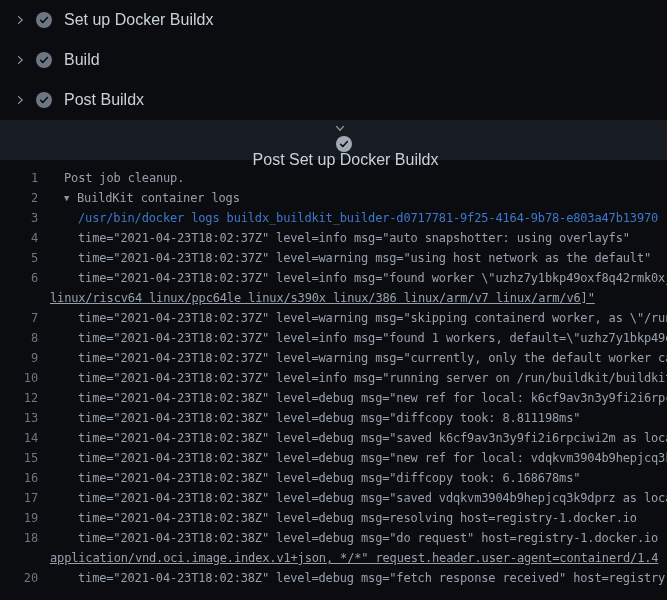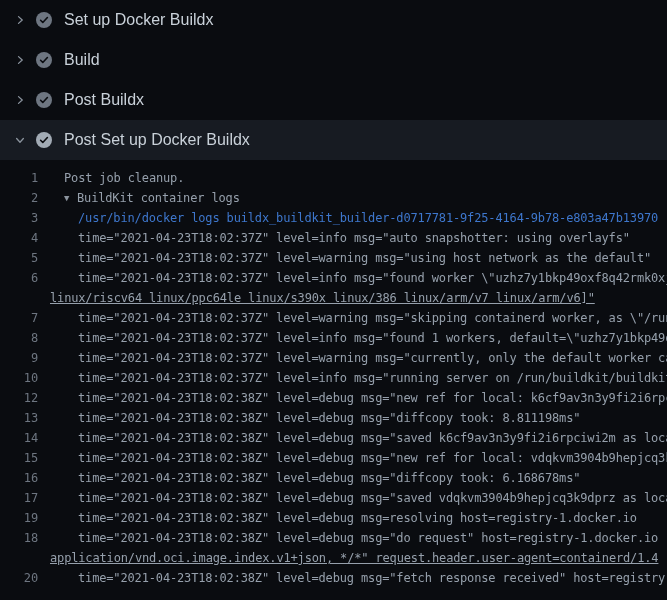--- a/index.html
+++ b/index.html
@@ -7,21 +7,21 @@
     width:667px;height:600px;overflow:hidden;
     background:var(--background,#0a0c10);
     font-family:"Liberation Sans",sans-serif;
   }
   
   #steps{width:667px;}
   .step{
     height:40px;display:flex;align-items:center;
     padding-left:12px;cursor:pointer;box-sizing:border-box;
   }
-  .step.expanded{background:var(--row_highlight,#171b22);}
+  .step.expanded{background:var(--row_highlight,#171b22);flex-direction:column;}
   .chev{width:16px;height:16px;flex:none;display:flex;align-items:center;justify-content:center;}
   .check{width:16px;height:16px;flex:none;margin-left:8px;display:flex;align-items:center;justify-content:center;}
   .slabel{
     margin-left:12px;font-size:16px;line-height:16px;
     color:var(--step_label,#c9d1d9);
   }
   
   #log{
     padding-top:8px;
     font-family:"DejaVu Sans Mono","Liberation Mono",monospace;

